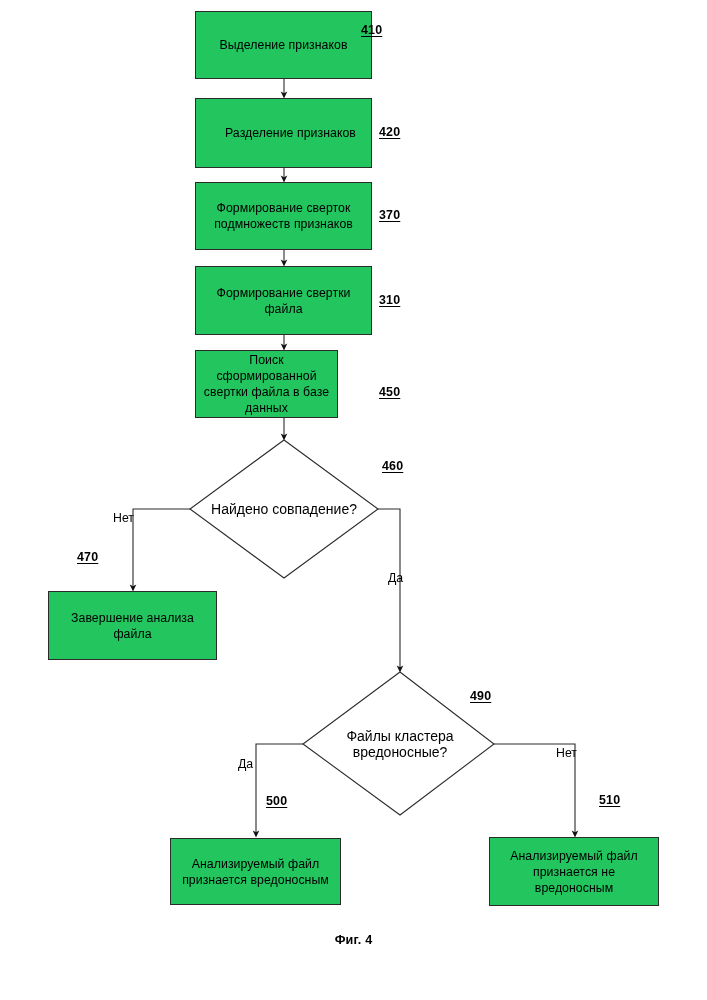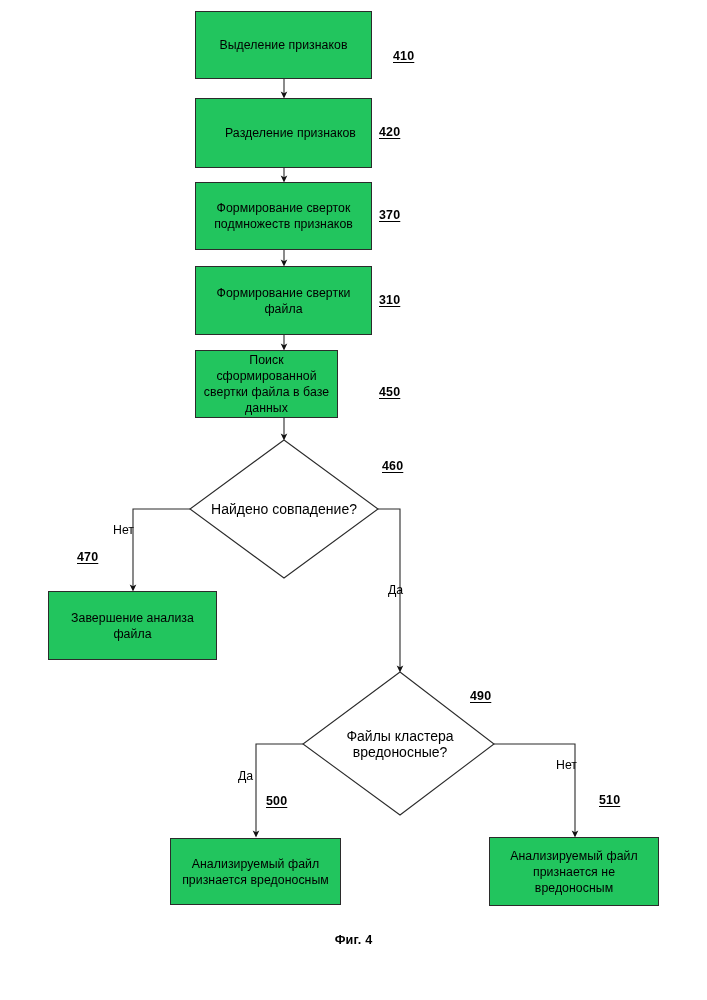--- a/index.html
+++ b/index.html
@@ -63,21 +63,20 @@
     text-decoration: underline;
     text-underline-offset: 2px;
     letter-spacing: 0.2px;
     white-space: nowrap;
   }
   .edge-label {
     position: absolute;
     font-size: 12.3px;
     line-height: 14px;
     white-space: nowrap;
-    margin-top: 12px;
   }
   .fig-caption {
     position: absolute;
     width: 100%;
     text-align: center;
     font-size: 12.6px;
     font-weight: bold;
     letter-spacing: 0.2px;
   }
 </style>
@@ -160,21 +159,21 @@
 
   <div class="decision" style="left:196px; top:490px; width:176px; height:38px;">
     <span class="node-text">Найдено совпадение?</span>
   </div>
 
   <div class="decision" style="left:320px; top:722px; width:160px; height:44px;">
     <span class="node-text">Файлы кластера
 вредоносные?</span>
   </div>
 
-  <div class="ref-label" style="left:393px; top:23px;margin-top:26px;">410</div>
+  <div class="ref-label" style="left:361px; top:23px;">410</div>
   <div class="ref-label" style="left:379px; top:125px;">420</div>
   <div class="ref-label" style="left:379px; top:208px;">370</div>
   <div class="ref-label" style="left:379px; top:293px;">310</div>
   <div class="ref-label" style="left:379px; top:385px;">450</div>
   <div class="ref-label" style="left:382px; top:459px;">460</div>
   <div class="ref-label" style="left:77px; top:550px;">470</div>
   <div class="ref-label" style="left:470px; top:689px;">490</div>
   <div class="ref-label" style="left:266px; top:794px;">500</div>
   <div class="ref-label" style="left:599px; top:793px;">510</div>
 

